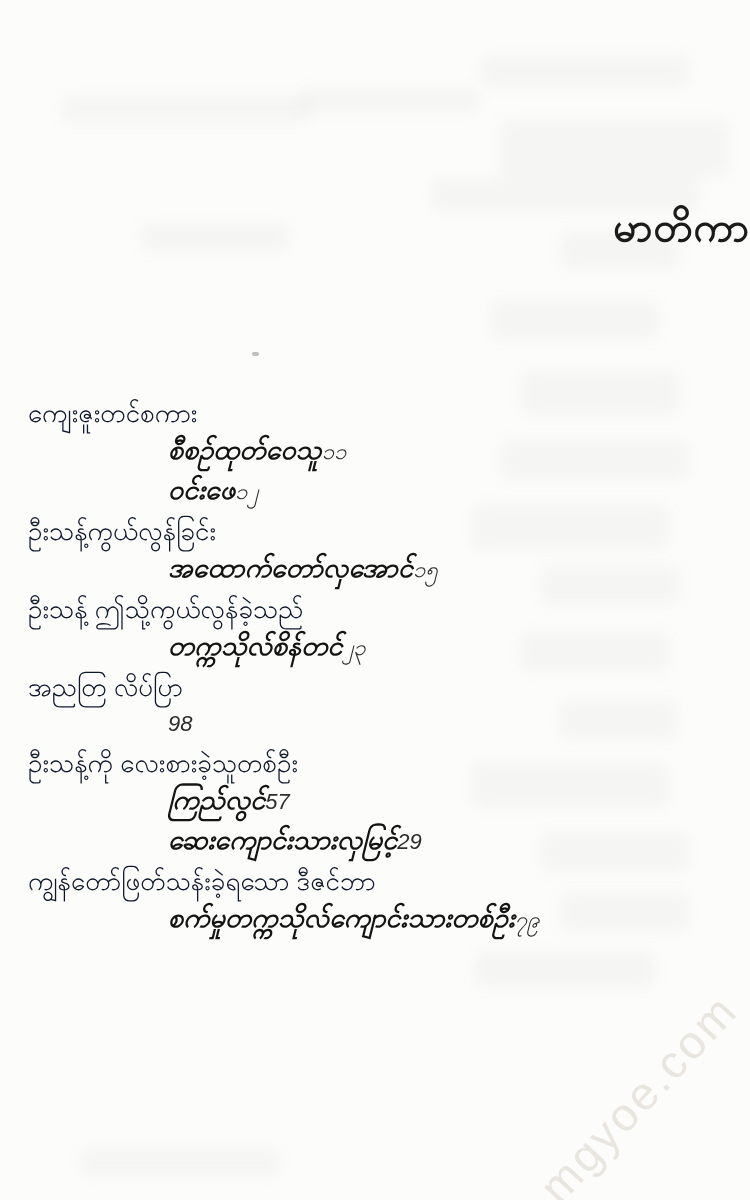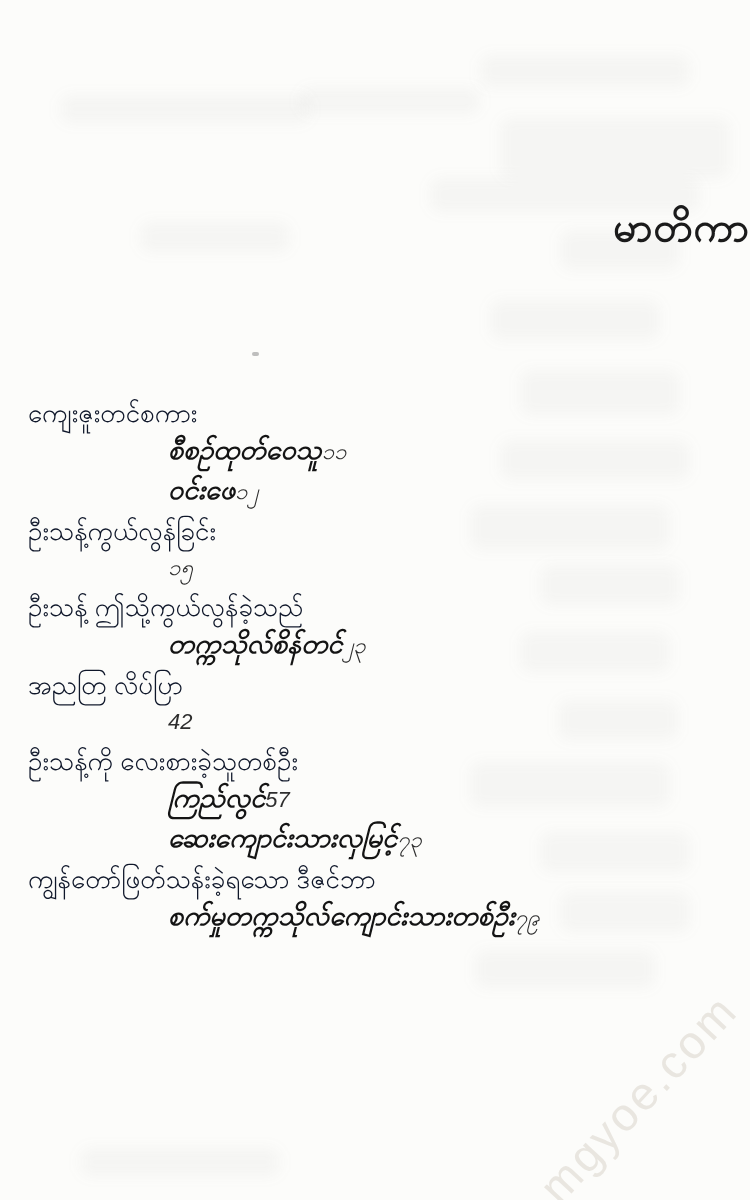--- a/index.html
+++ b/index.html
@@ -120,52 +120,53 @@
     <div class="entry">
       <div class="entry-row">
         <span class="entry-author">ဝင်းဖေ</span>
         <span class="entry-page">၁၂</span>
       </div>
     </div>
 
     <div class="entry">
       <div class="entry-title">ဦးသန့်ကွယ်လွန်ခြင်း</div>
       <div class="entry-row">
+        <span class="entry-author">အထောက်တော်လှအောင်</span>
         <span class="entry-page">၁၅</span>
       </div>
     </div>
 
     <div class="entry">
       <div class="entry-title">ဦးသန့် ဤသို့ကွယ်လွန်ခဲ့သည်</div>
       <div class="entry-row">
         <span class="entry-author">တက္ကသိုလ်စိန်တင်</span>
         <span class="entry-page">၂၃</span>
       </div>
     </div>
 
 
     <div class="entry">
       <div class="entry-title">အညတြ လိပ်ပြာ</div>
       <div class="entry-row">
-        <span class="entry-page">42</span>
+        <span class="entry-page">98</span>
       </div>
     </div>
 
     <div class="entry">
       <div class="entry-title">ဦးသန့်ကို လေးစားခဲ့သူတစ်ဦး</div>
       <div class="entry-row">
         <span class="entry-author">ကြည်လွင်</span>
         <span class="entry-page">57</span>
       </div>
     </div>
 
     <div class="entry">
       <div class="entry-row">
         <span class="entry-author">ဆေးကျောင်းသားလှမြင့်</span>
-        <span class="entry-page">၇၃</span>
+        <span class="entry-page">29</span>
       </div>
     </div>
 
     <div class="entry">
       <div class="entry-title">ကျွန်တော်ဖြတ်သန်းခဲ့ရသော ဒီဇင်ဘာ</div>
       <div class="entry-row">
         <span class="entry-author">စက်မှုတက္ကသိုလ်ကျောင်းသားတစ်ဦး</span>
         <span class="entry-page">၇၉</span>
       </div>
     </div>

